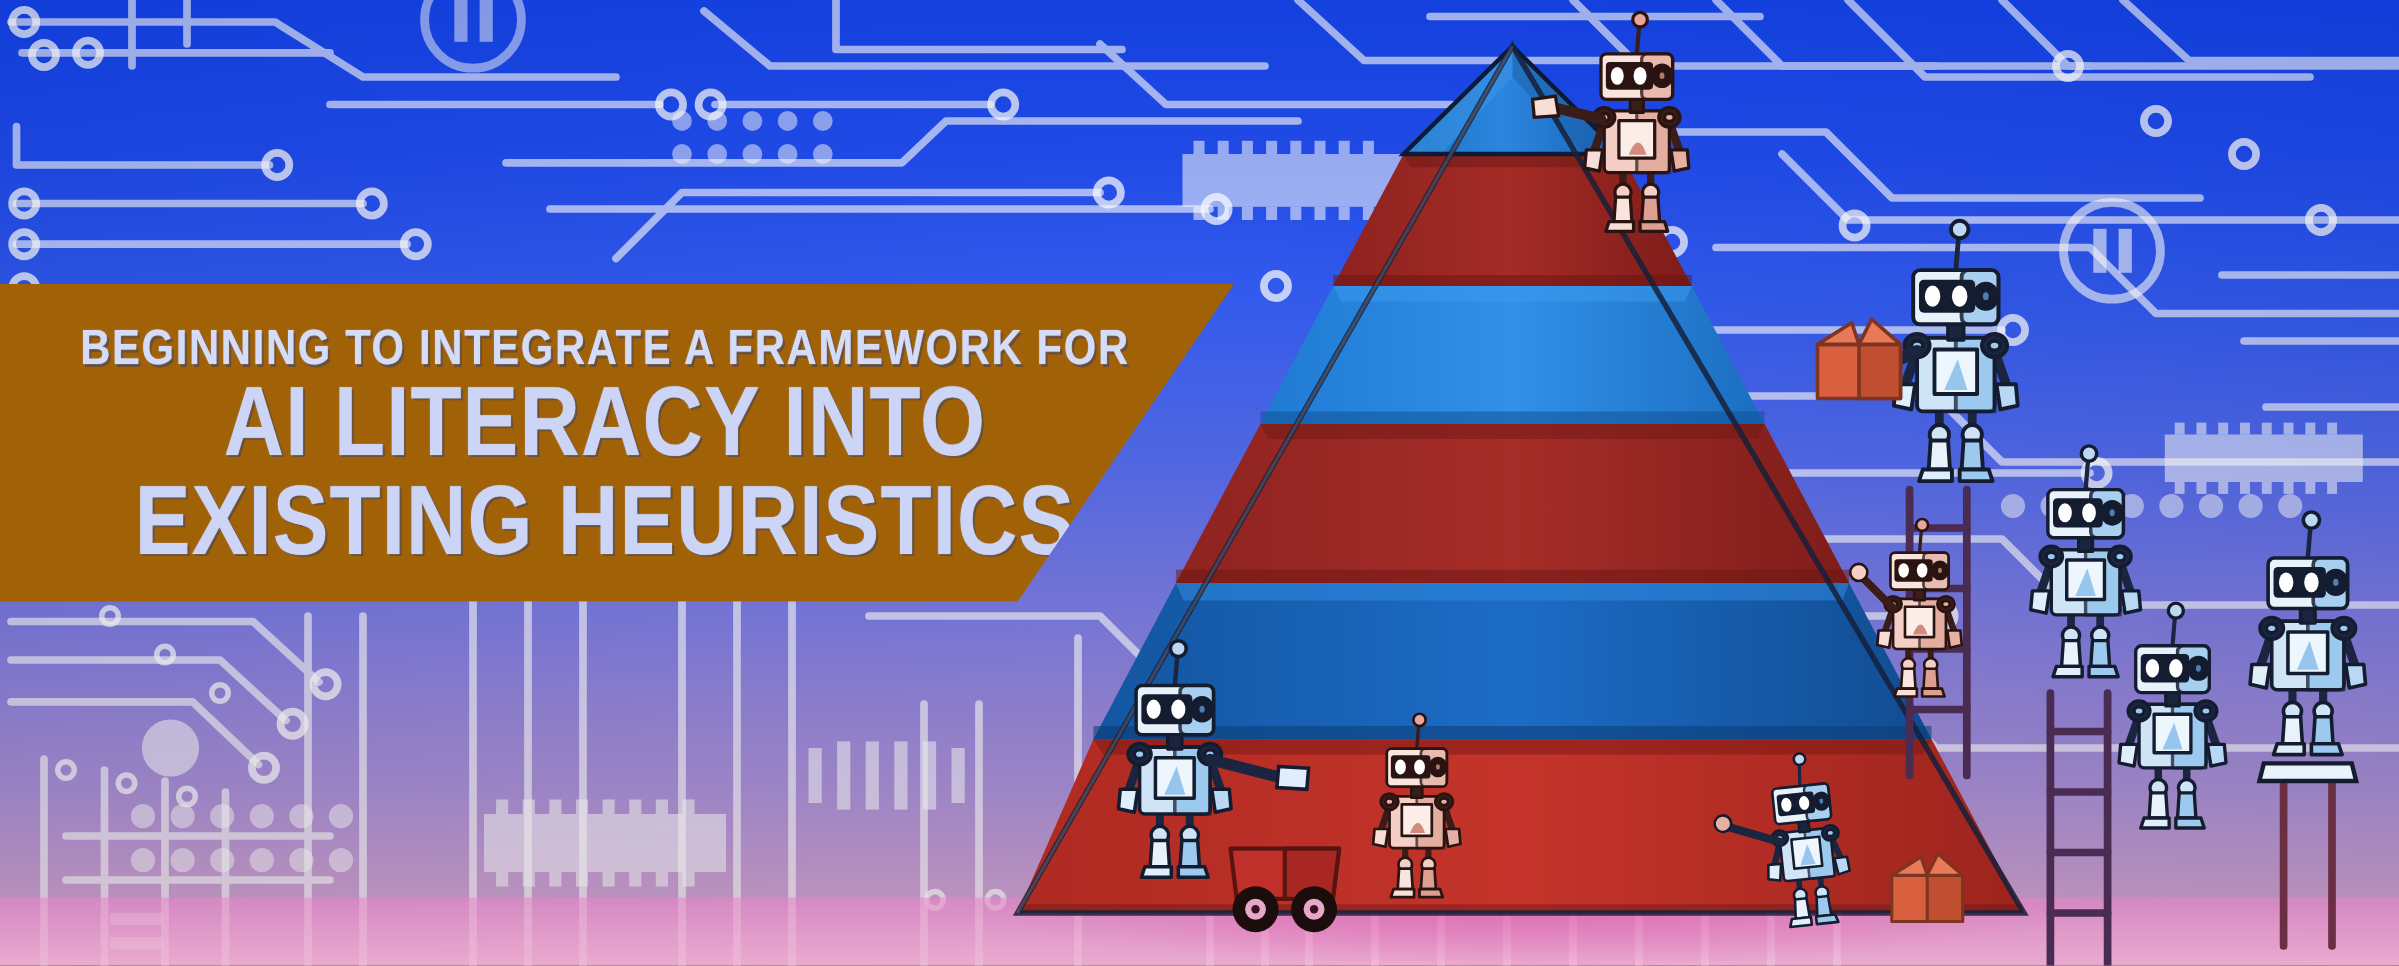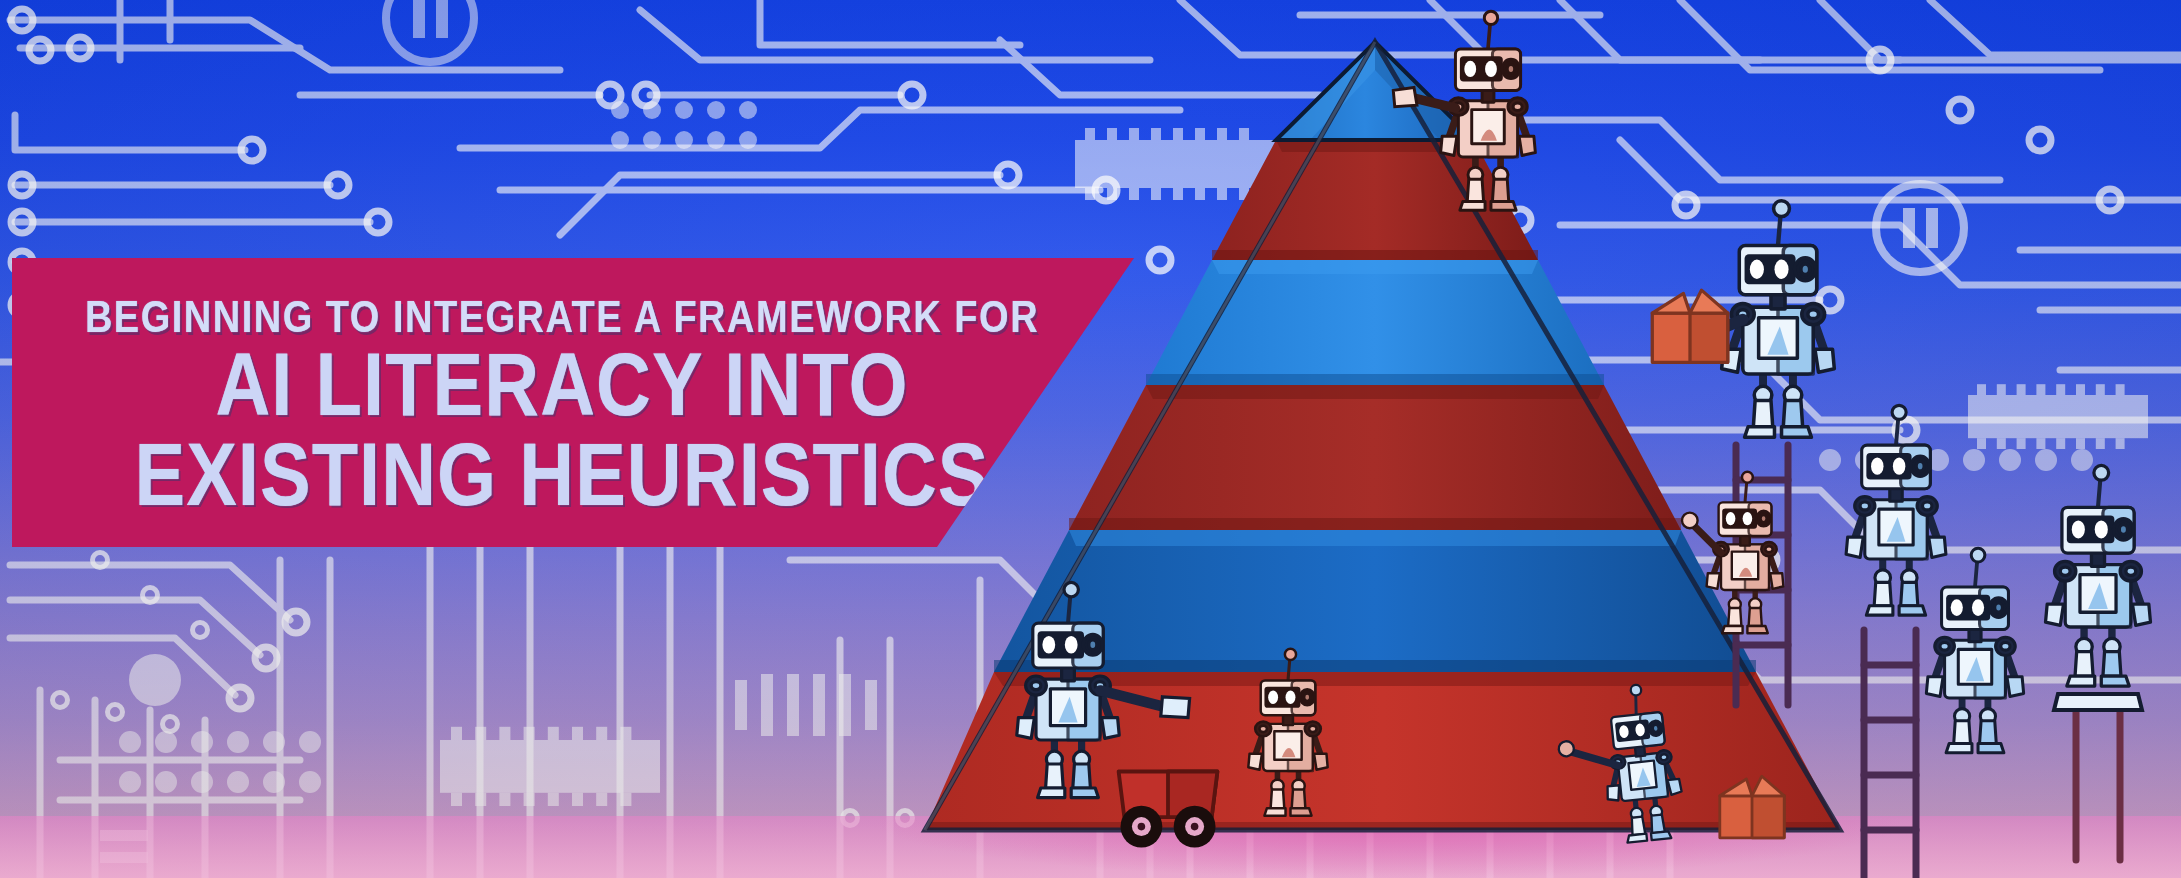--- a/index.html
+++ b/index.html
@@ -33,22 +33,22 @@
   
   .pyramid{position:absolute;left:0;top:0;width:2181px;height:878px;pointer-events:none;}
   .pyramid svg{width:100%;height:100%;display:block;}
 
   
   .robots{position:absolute;inset:0;pointer-events:none;}
   .robots svg{width:100%;height:100%;display:block;}
 
   
   .banner{
-    position:absolute;left:12px;top:258px;width:1250px;height:289px;
-    background:#be185d;
+    position:absolute;left:0;top:258px;width:1250px;height:289px;
+    background:#a16207;
     -webkit-clip-path:polygon(0 0, 1122px 0, 925px 289px, 0 289px);
     clip-path:polygon(0 0, 1122px 0, 925px 289px, 0 289px);
     overflow:hidden;
   }
   .banner-inner{position:absolute;left:0;top:0;width:1100px;height:289px;
      display:flex;flex-direction:column;justify-content:center;align-items:center;
      padding-left:0;box-sizing:border-box;}
   .ttl-line{
     color:#cdd6f5;
     text-transform:uppercase;

